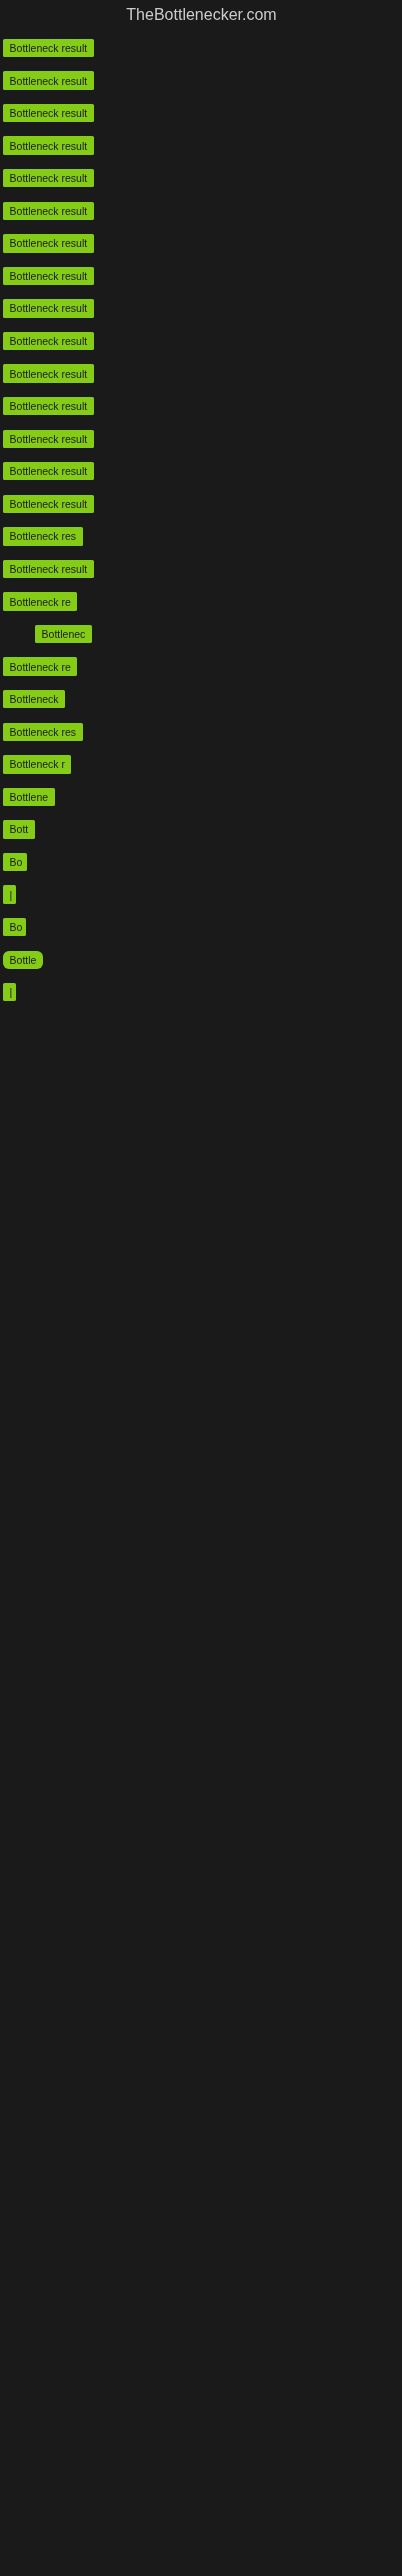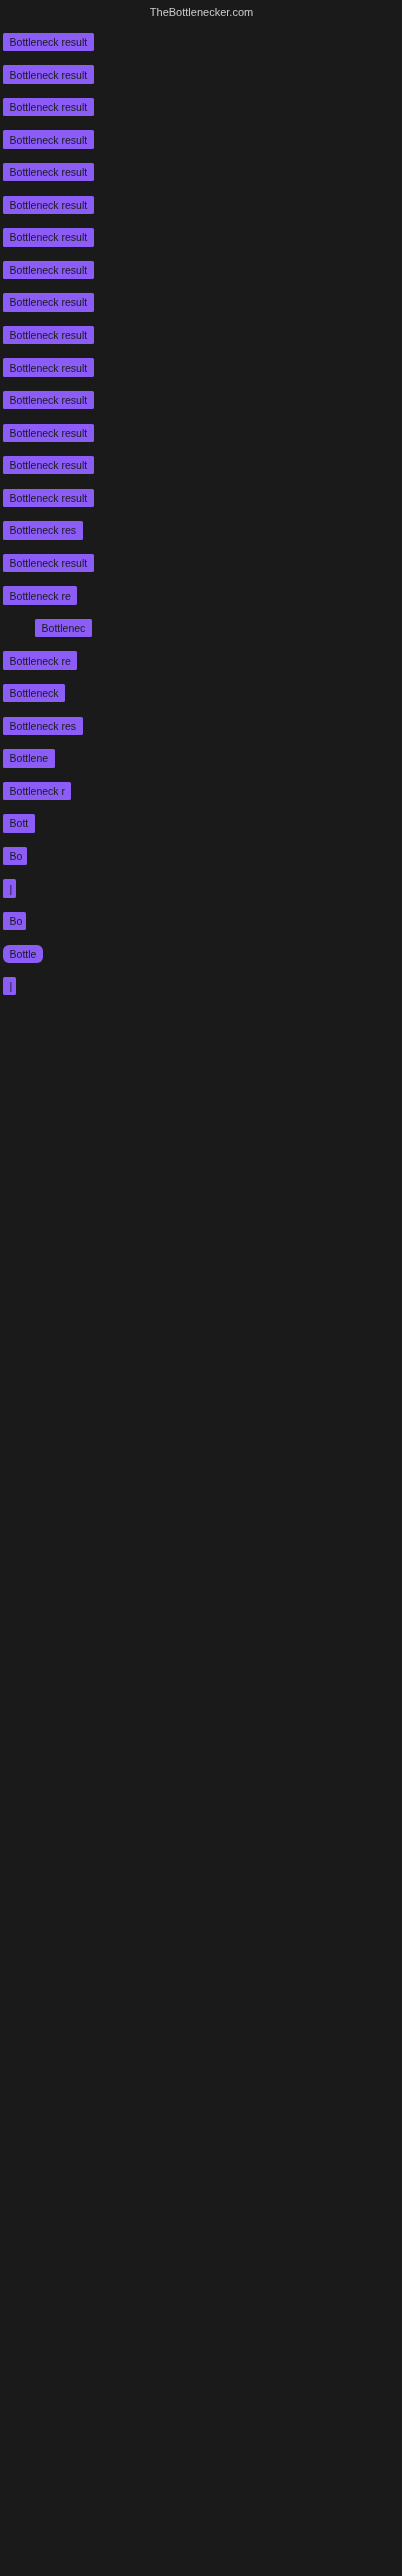--- a/index.html
+++ b/index.html
@@ -10,31 +10,31 @@
     body {
       width: 403px;
       min-height: 2576px;
       background-color: #1a1a1a;
       font-family: Arial, sans-serif;
       position: relative;
     }
     .site-title {
       text-align: center;
       color: #cccccc;
-      font-size: 11px;
+      font-size: 16px;
       padding: 6.4px 0;
       background-color: #1a1a1a;
     }
     .bottleneck-item {
       margin: 0 0 1.6px 0;
       padding: 4.8px 0 4.8px 3.2px;
     }
     .bottleneck-badge {
       display: inline-block;
-      background-color: #8b5cf6;
+      background-color: #84cc16;
       color: #1a1a1a;
       font-size: 10.5px;
       font-weight: normal;
       padding: 3.2px 6.4px;
       border-radius: 1.6px;
       white-space: nowrap;
       overflow: hidden;
     }
     .items-container {
       padding: 3.2px 0;
@@ -61,22 +61,22 @@
     <div class="bottleneck-item"><span class="bottleneck-badge" style="max-width: 125px;">Bottleneck result</span></div>
     <div class="bottleneck-item"><span class="bottleneck-badge" style="max-width: 125px;">Bottleneck result</span></div>
     <div class="bottleneck-item"><span class="bottleneck-badge" style="max-width: 125px;">Bottleneck result</span></div>
     <div class="bottleneck-item"><span class="bottleneck-badge" style="max-width: 97px;">Bottleneck res</span></div>
     <div class="bottleneck-item"><span class="bottleneck-badge" style="max-width: 117px;">Bottleneck result</span></div>
     <div class="bottleneck-item"><span class="bottleneck-badge" style="max-width: 89px;">Bottleneck re</span></div>
     <div class="bottleneck-item"><span class="bottleneck-badge" style="max-width: 72px; margin-left: 32px;">Bottlenec</span></div>
     <div class="bottleneck-item"><span class="bottleneck-badge" style="max-width: 87px;">Bottleneck re</span></div>
     <div class="bottleneck-item"><span class="bottleneck-badge" style="max-width: 71px;">Bottleneck</span></div>
     <div class="bottleneck-item"><span class="bottleneck-badge" style="max-width: 95px;">Bottleneck res</span></div>
+    <div class="bottleneck-item"><span class="bottleneck-badge" style="max-width: 81px;">Bottleneck r</span></div>
     <div class="bottleneck-item"><span class="bottleneck-badge" style="max-width: 64px;">Bottlene</span></div>
-    <div class="bottleneck-item"><span class="bottleneck-badge" style="max-width: 81px;">Bottleneck r</span></div>
     <div class="bottleneck-item"><span class="bottleneck-badge" style="max-width: 40px;">Bott</span></div>
     <div class="bottleneck-item"><span class="bottleneck-badge" style="max-width: 24px;">Bo</span></div>
     <div class="bottleneck-item"><span class="bottleneck-badge" style="max-width: 8px;">|</span></div>
     <div class="bottleneck-item"><span class="bottleneck-badge" style="max-width: 22.5px;">Bo</span></div>
     <div class="bottleneck-item"><span class="bottleneck-badge" style="max-width: 44px; border-radius: 6px;">Bottle</span></div>
     <div class="bottleneck-item"><span class="bottleneck-badge" style="max-width: 6.4px;">|</span></div>
   </div>
 
 
 </body></html>

